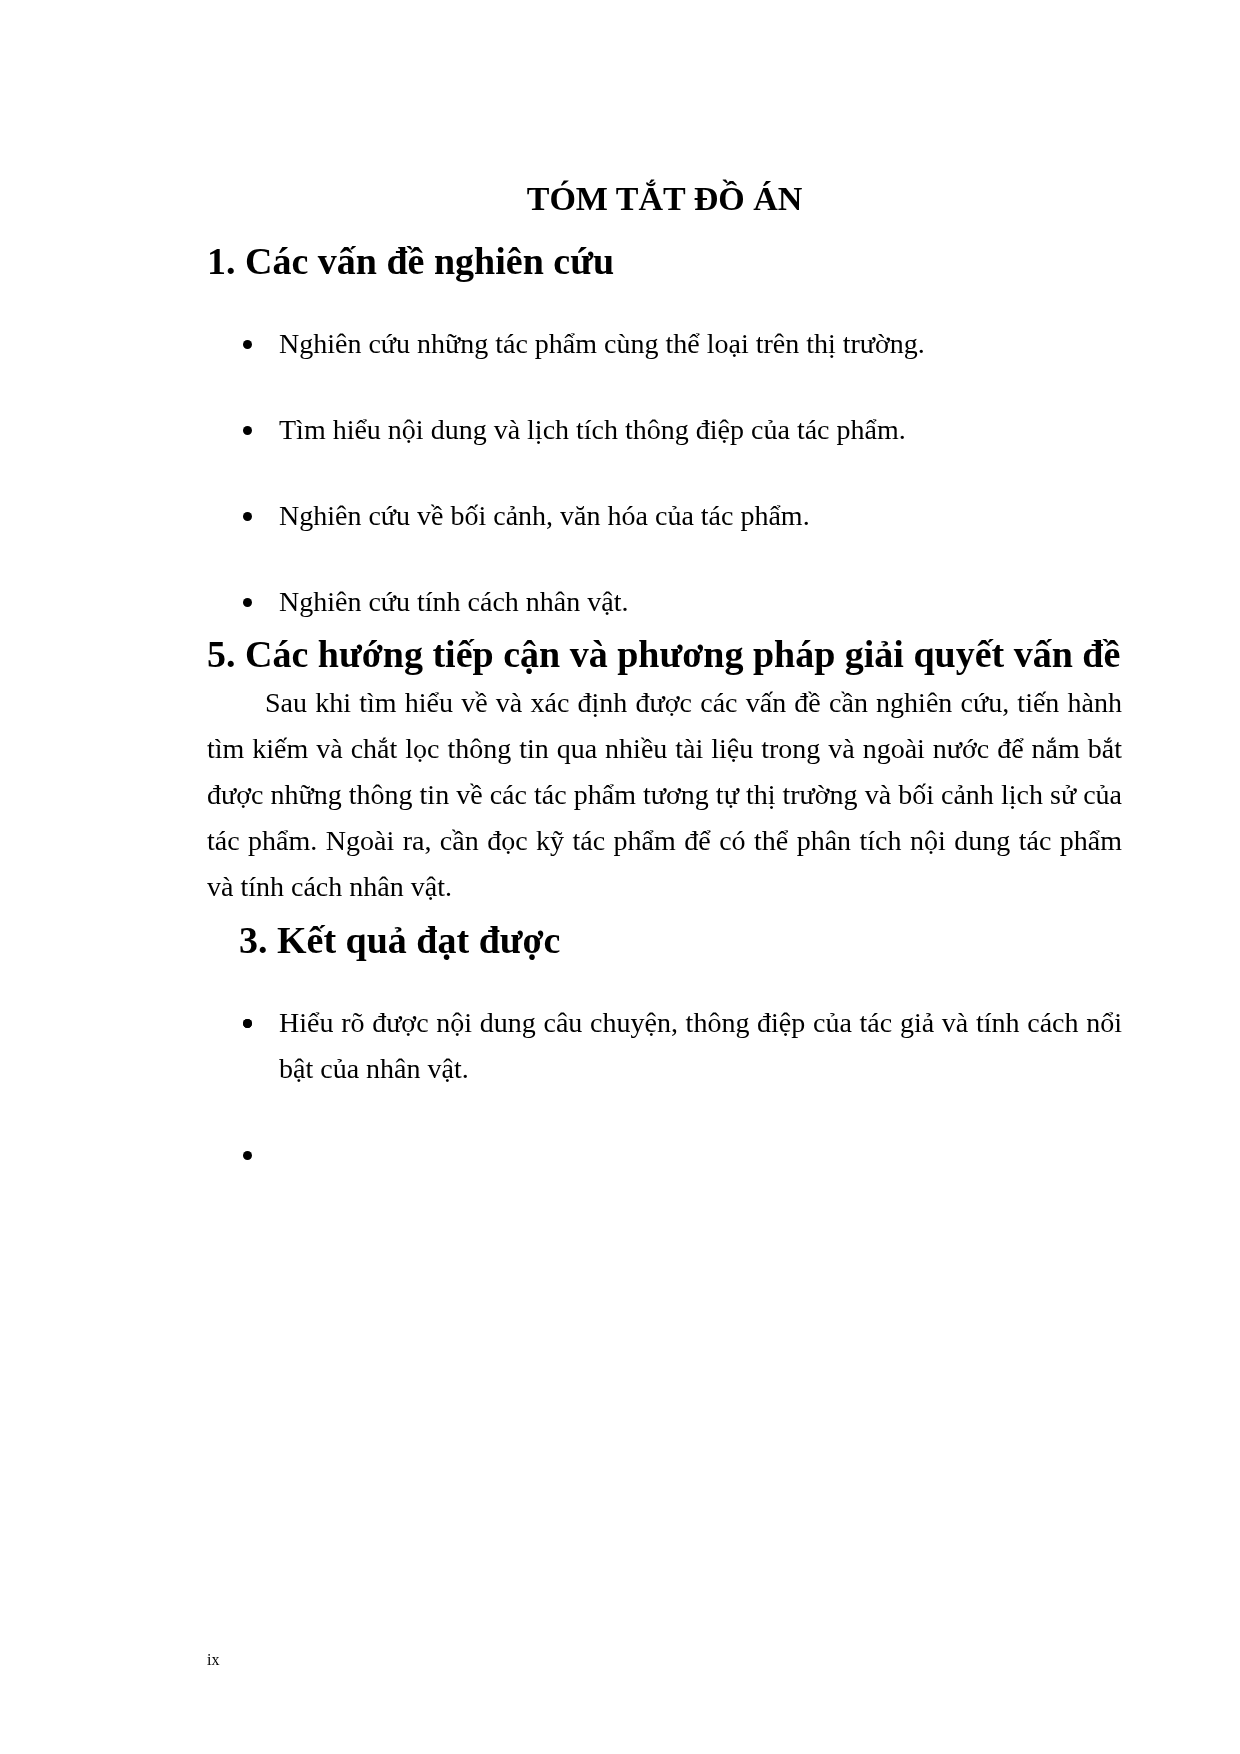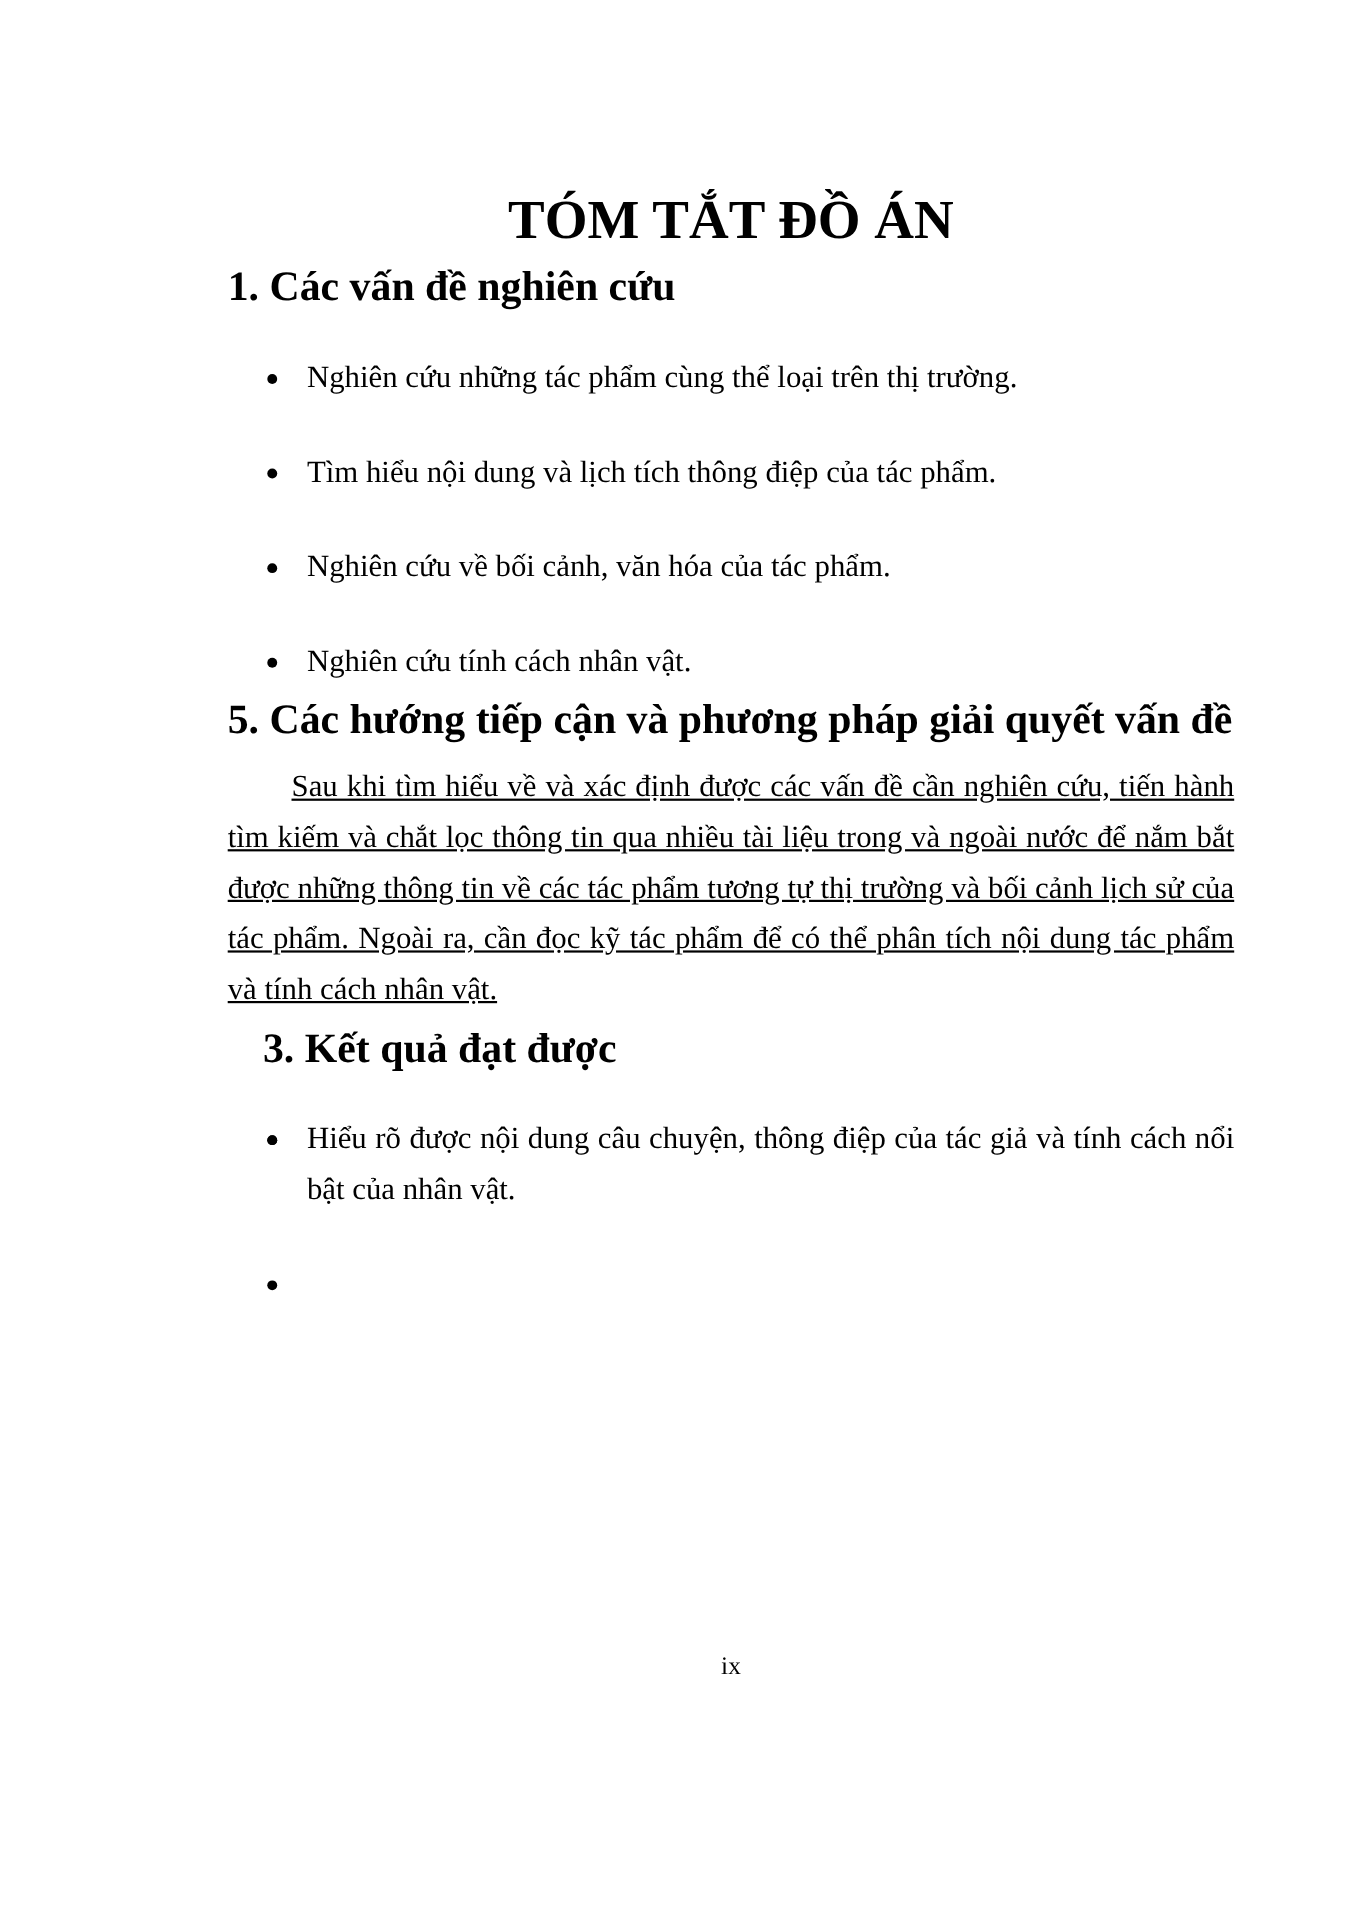--- a/index.html
+++ b/index.html
@@ -19,21 +19,21 @@
   .content {
     position: absolute;
     left: 207px;
     top: 0;
     width: 915px;
     padding-top: 177px;
   }
   .doc-title {
     text-align: center;
     font-weight: bold;
-    font-size: 50px;
+    font-size: 34px;
     line-height: 44px;
     white-space: nowrap;
   }
   .sec-heading {
     margin-top: 20px;
     font-weight: bold;
     font-size: 38px;
     line-height: 40px;
   }
   .sec-heading.h2 { margin-top: 8px; }
@@ -55,33 +55,31 @@
   ul.bullets li .bullet-marker {
     position: absolute;
     left: 36px;
     top: 19px;
     width: 9px;
     height: 9px;
     border-radius: 50%;
     background: #000000;
   }
   .body-para {
-    margin-top: 19px;
+    margin-top: 6px;
     text-align: justify;
     text-indent: 58px;
     line-height: 46px;
-    text-decoration: underline;
   }
   .page-footer {
     position: absolute;
     left: 207px;
-    top: 1501px;
+    top: 1646px;
     width: 915px;
-    text-align: center;
-    font-size: 23px;
+    font-size: 16px;
     line-height: 28px;
   }
 </style>
 </head>
 <body>
 
 <div class="page">
   <div class="content">
 
     <div class="doc-title">TÓM TẮT ĐỒ ÁN</div>

